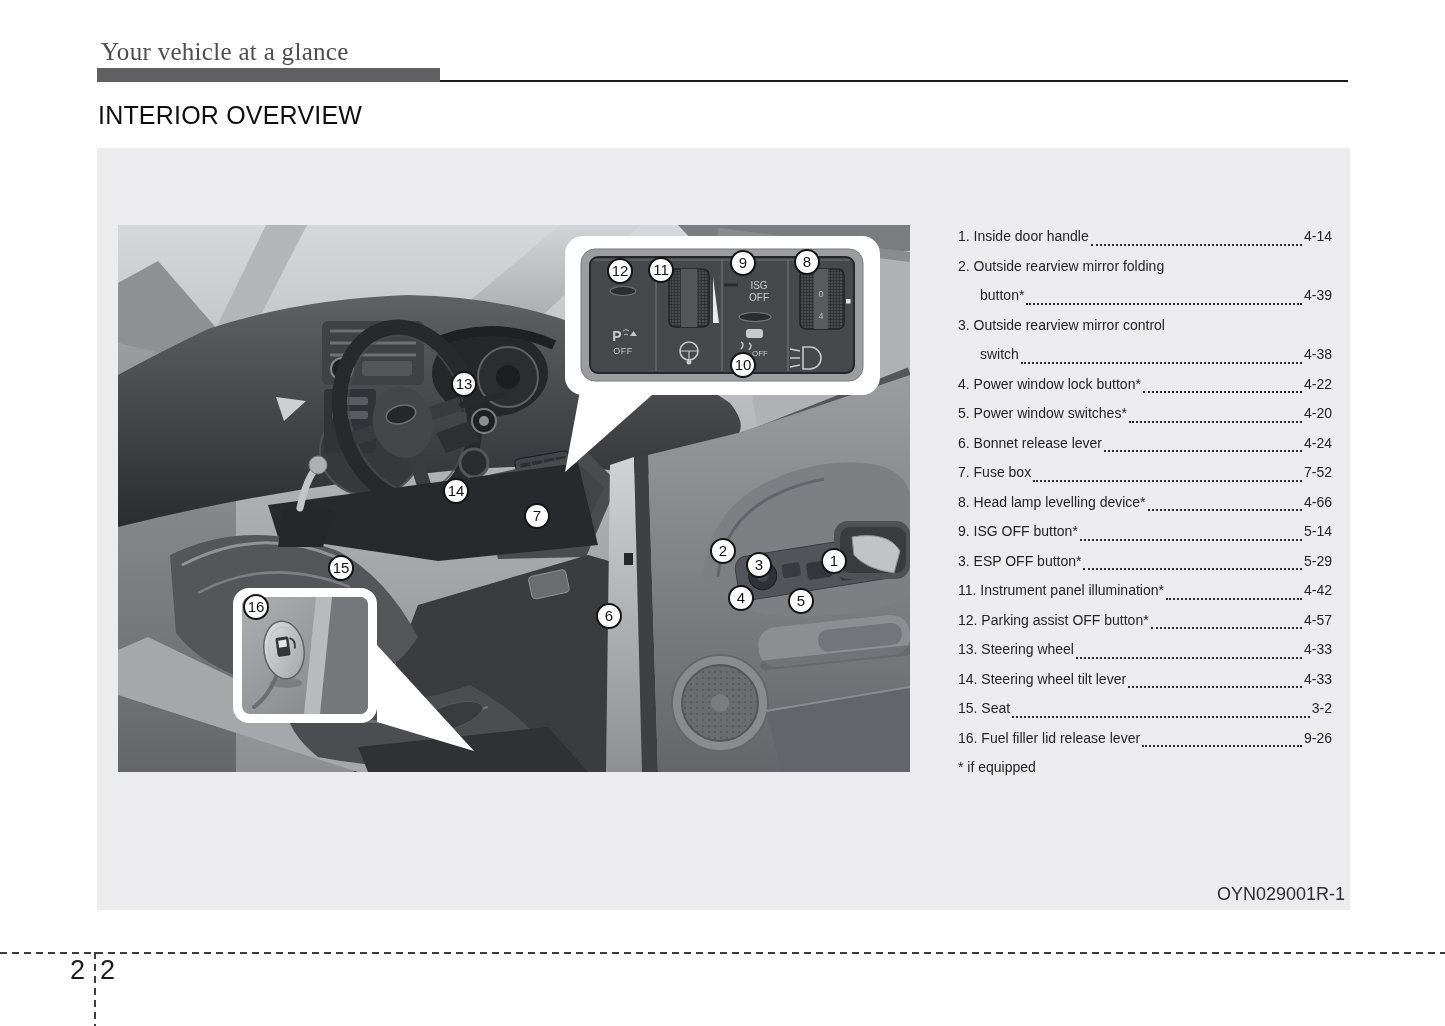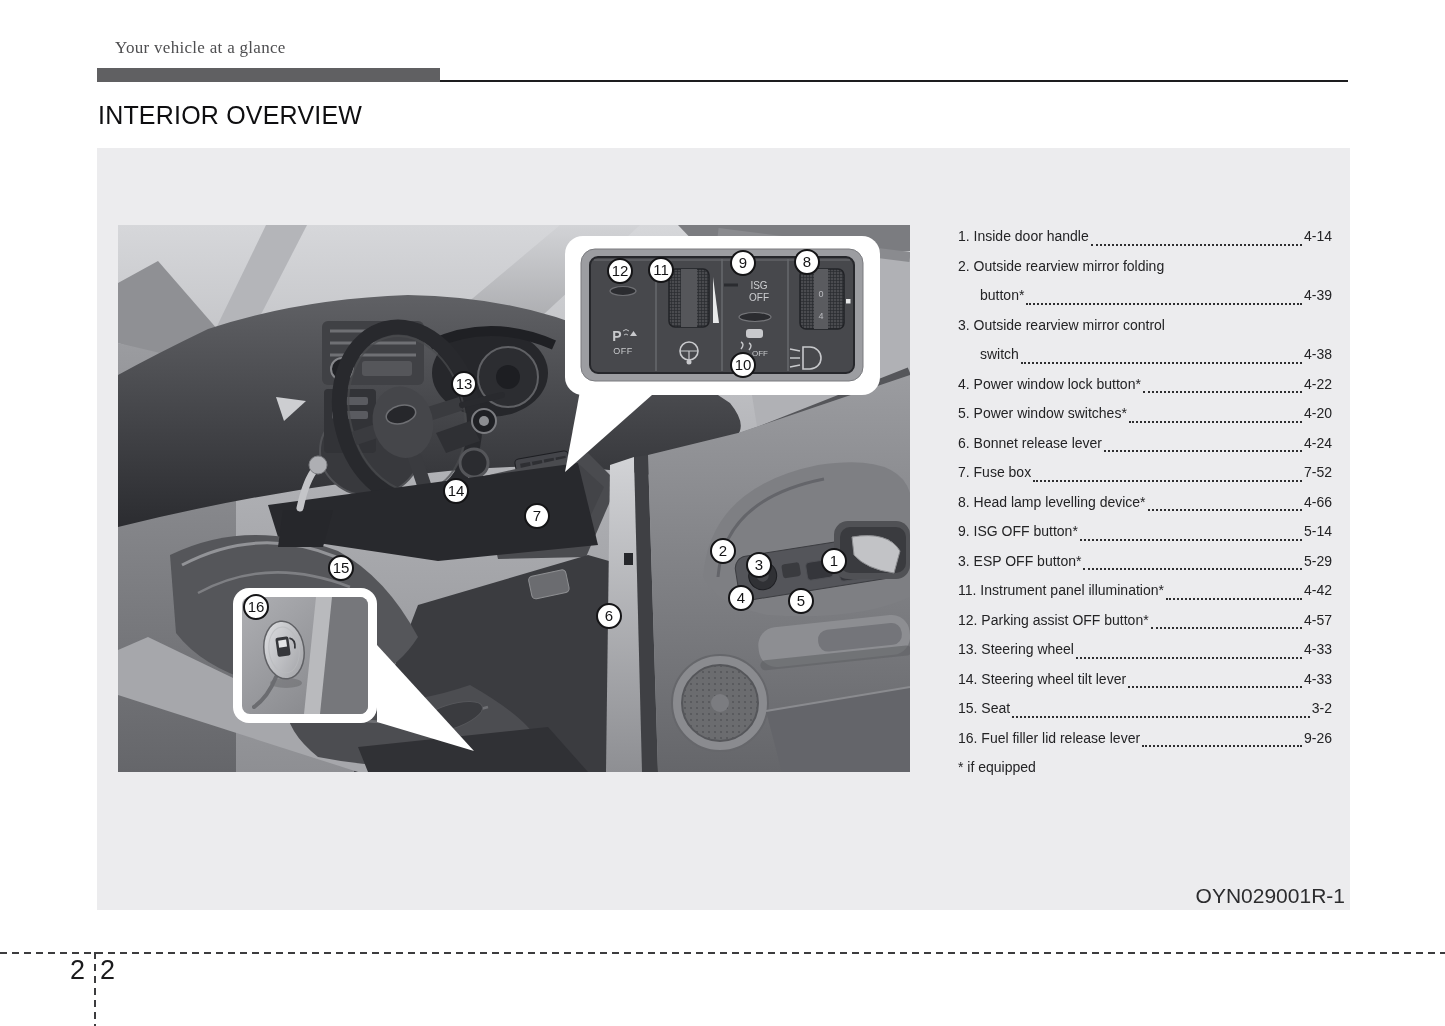--- a/index.html
+++ b/index.html
@@ -1,34 +1,34 @@
 <!DOCTYPE html>
 <html><head>
 <meta charset="utf-8">
 <style>
   html,body{margin:0;padding:0;background:#fff;}
   .page{position:relative;width:1445px;height:1026px;background:#ffffff;overflow:hidden;
         font-family:"Liberation Sans",sans-serif;color:#1c1c1e;}
-  .breadcrumb{position:absolute;left:115px;top:38px;font-family:"Liberation Serif",serif;
-        font-size:17px;color:#4e4e50;letter-spacing:.3px;}
+  .breadcrumb{position:absolute;left:101px;top:38px;font-family:"Liberation Serif",serif;
+        font-size:25px;color:#4e4e50;letter-spacing:.3px;}
   .rule-line{position:absolute;left:97px;top:80px;width:1251px;height:2px;background:#1d1d1f;}
   .rule-bar{position:absolute;left:97px;top:68px;width:343px;height:14px;background:#606062;}
   .section-title{position:absolute;left:98px;top:101px;font-size:25px;font-weight:normal;color:#0e0e10;letter-spacing:.2px;}
   .content-box{position:absolute;left:97px;top:148px;width:1253px;height:762px;background:#ececee;}
   .figure-photo{position:absolute;left:118px;top:225px;width:792px;height:547px;}
   .callout{position:absolute;width:26px;height:26px;border-radius:50%;background:#fff;
         border:2px solid #141416;box-sizing:border-box;color:#141416;font-size:15px;
         line-height:21px;text-align:center;z-index:5;}
   .toc{position:absolute;left:958px;top:222px;width:374px;font-size:14px;color:#232325;}
   .toc-row{display:flex;align-items:flex-end;height:29.5px;line-height:29.5px;white-space:nowrap;}
   .toc-row.cont{padding-left:22px;}
   .toc-text{flex:0 0 auto;}
   .leader{flex:1 1 auto;border-bottom:2px dotted #2e2e30;margin:0 2px 6px 2px;min-width:8px;}
   .toc-page{flex:0 0 auto;}
-  .fig-code{position:absolute;top:884px;right:100px;font-size:21px;color:#2c2c2e;}
+  .fig-code{position:absolute;top:884px;right:100px;font-size:18px;color:#2c2c2e;}
   .crop-h{position:absolute;left:0;top:952px;width:1445px;height:2px;
         background:repeating-linear-gradient(90deg,#3c3c3e 0 7px,transparent 7px 12px);}
   .crop-v{position:absolute;left:94px;top:952px;width:2px;height:74px;
         background:repeating-linear-gradient(180deg,#3c3c3e 0 7px,transparent 7px 12px);}
   .pagenum{position:absolute;top:955px;font-size:27px;color:#1b1b1d;}
   .pagenum.left{left:70px;}
   .pagenum.right{left:100px;}
   svg text{font-family:"Liberation Sans",sans-serif;}
 </style>
 </head>

